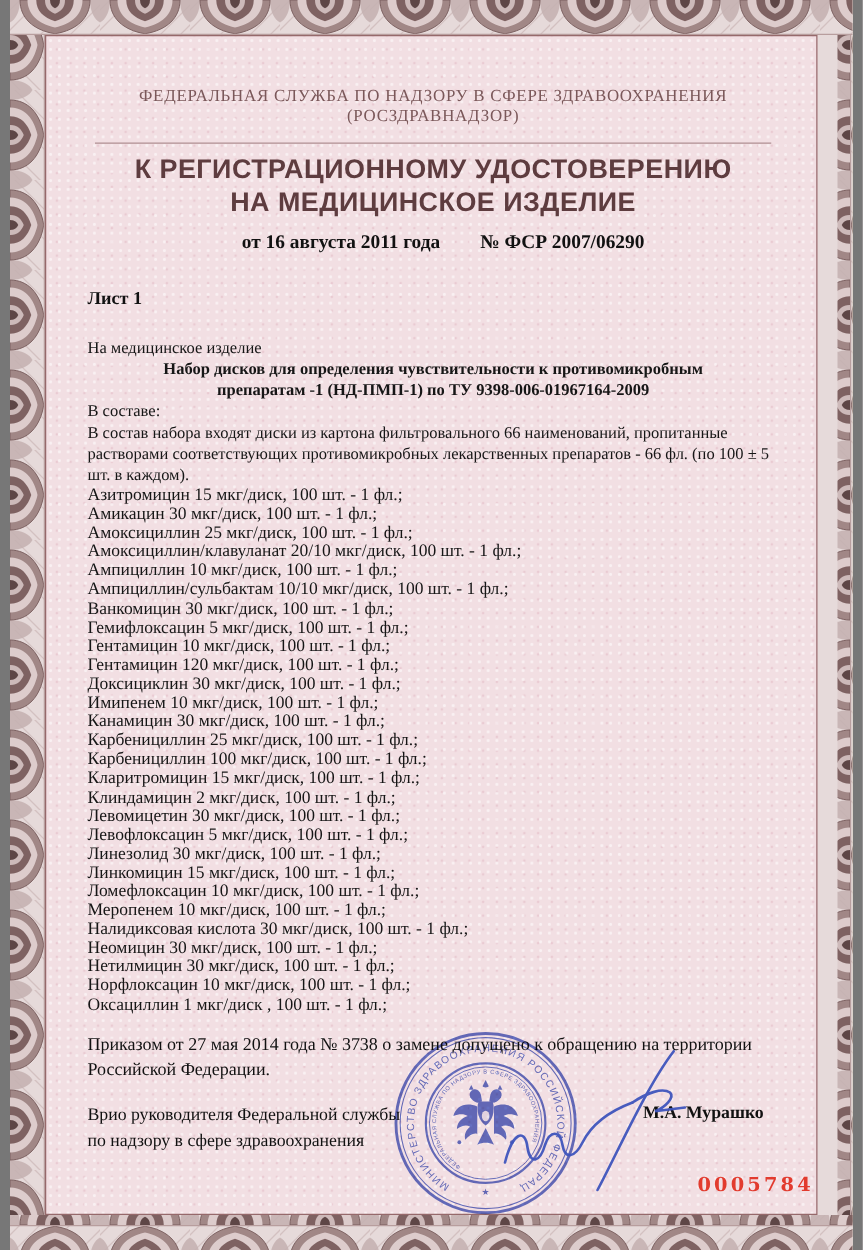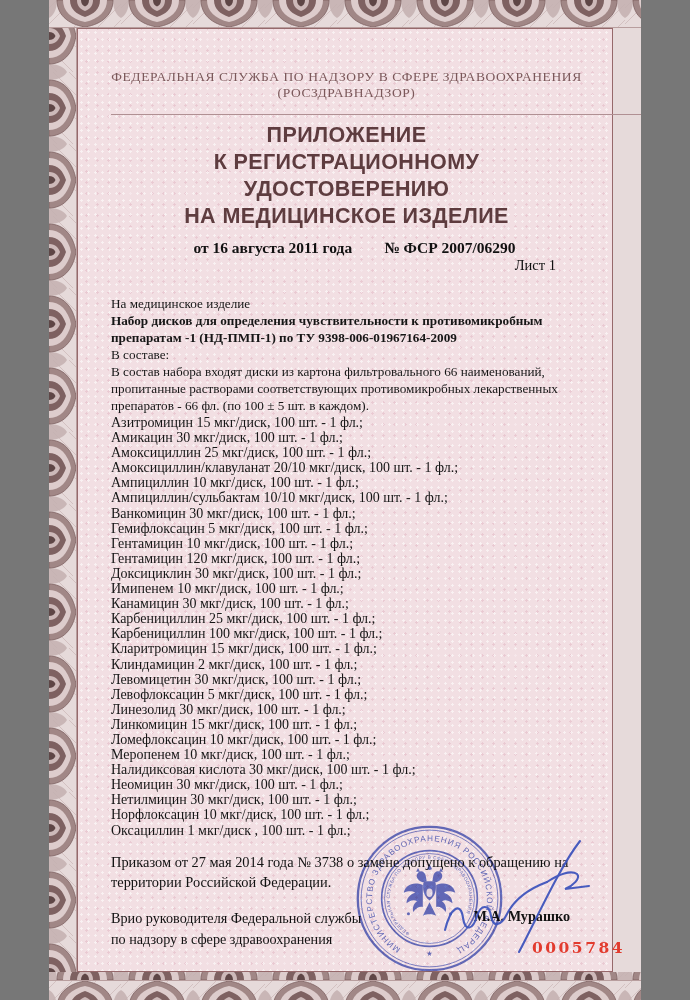--- a/index.html
+++ b/index.html
@@ -1,17 +1,17 @@
 <!DOCTYPE html>
 <html lang="ru"><head>
 <meta charset="utf-8">
 <style>
   html,body{margin:0;padding:0;background:#777;}
   .page{
-    position:relative;width:592px;height:1000px;margin:0 auto;
+    position:relative;width:674px;height:1000px;margin:0 auto;
     background:#fef9c3;overflow:hidden;
     font-family:"Liberation Serif", serif;
   }
   .frame{position:absolute;inset:0;z-index:0;}
   .content{
     position:absolute;left:28px;top:28px;right:28px;bottom:28px;
     border:1px solid #96696b;
     background-color:#f2dfe3;
     background-image:
       radial-gradient(rgba(255,255,255,.55) 1px, transparent 1.3px),
@@ -27,30 +27,30 @@
   .doc-title{
     text-align:center;color:#5e3c3f;font-weight:bold;
     font-family:"Liberation Sans", sans-serif;
     font-size:21.5px;line-height:27px;letter-spacing:.4px;
   }
   .date-row{
     display:flex;justify-content:center;gap:32px;
     margin-top:9px;transform:translateX(8px);
     font-weight:bold;color:#111;font-size:15.5px;
   }
-  .sheet-row{text-align:right;font-weight:normal;font-size:14.5px;color:#111;margin-top:0;padding-right:26px;}
+  .sheet-row{text-align:left;font-weight:bold;font-size:14.5px;color:#111;margin-top:28px;padding-right:26px;}
   .body-block{margin-top:21px;color:#161616;font-size:13.2px;line-height:17px;max-width:574px;}
-  .bold-line{font-weight:bold;}
+  .bold-line{font-weight:bold;text-align:center;}
   .disc-list{margin-top:1px;font-size:14px;line-height:15.1px;color:#161616;}
   .order-par{margin-top:14px;font-size:14.4px;line-height:20px;color:#111;max-width:578px;}
   .signer-row{display:flex;margin-top:16px;}
   .signer-title{font-weight:normal;font-size:14.2px;line-height:21.5px;color:#111;}
   .signer-name{font-weight:bold;font-size:14.2px;color:#111;margin-left:auto;padding-right:12px;}
   .serial{
-    position:absolute;right:16px;top:938px;z-index:4;
+    position:absolute;right:31px;top:938px;z-index:4;
     font-family:"DejaVu Serif", serif;font-weight:bold;
     color:#e23b2e;font-size:15.5px;letter-spacing:2.5px;
   }
   .stamp{position:absolute;left:304px;top:822px;width:153px;height:153px;z-index:2;opacity:.84;mix-blend-mode:multiply;}
   .signature{position:absolute;inset:0;z-index:3;pointer-events:none;}
 </style>
 </head>
 <body>
 
 <div class="page">
@@ -92,21 +92,20 @@
   <div class="content">
 
     <div class="agency">
       <div>ФЕДЕРАЛЬНАЯ СЛУЖБА ПО НАДЗОРУ В СФЕРЕ ЗДРАВООХРАНЕНИЯ</div>
       <div>(РОСЗДРАВНАДЗОР)</div>
     </div>
 
     <div class="divider"></div>
 
     <div class="doc-title">
-      <div>ПРИЛОЖЕНИЕ</div>
       <div>К РЕГИСТРАЦИОННОМУ УДОСТОВЕРЕНИЮ</div>
       <div>НА МЕДИЦИНСКОЕ ИЗДЕЛИЕ</div>
     </div>
 
     <div class="date-row">
       <span>от  16 августа 2011 года</span>
       <span>№  ФСР 2007/06290</span>
     </div>
 
     <div class="sheet-row">Лист   1</div>

